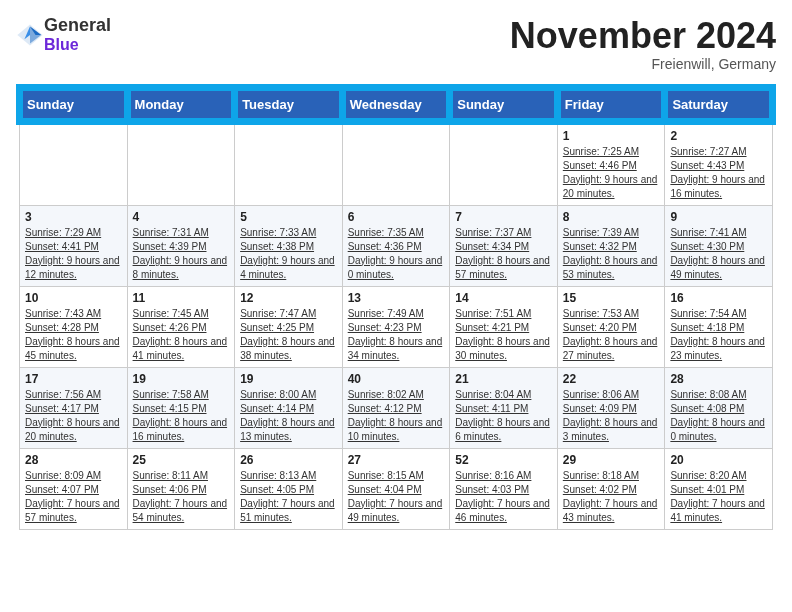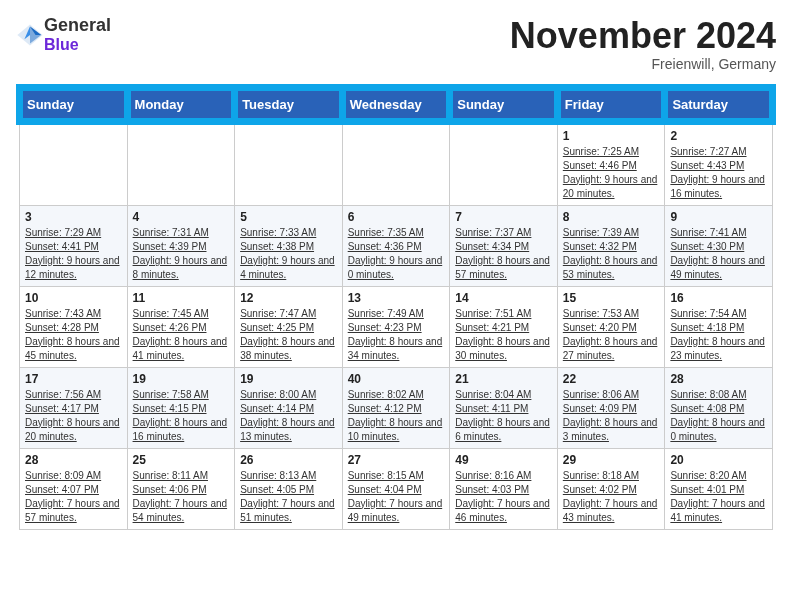--- a/index.html
+++ b/index.html
@@ -244,21 +244,21 @@
         </td>
         <td>
           <div class="day-number">26</div>
           <div class="day-info">Sunrise: 8:13 AM<br>Sunset: 4:05 PM<br>Daylight: 7 hours and 51 minutes.</div>
         </td>
         <td>
           <div class="day-number">27</div>
           <div class="day-info">Sunrise: 8:15 AM<br>Sunset: 4:04 PM<br>Daylight: 7 hours and 49 minutes.</div>
         </td>
         <td>
-          <div class="day-number">49</div>
+          <div class="day-number">52</div>
           <div class="day-info">Sunrise: 8:16 AM<br>Sunset: 4:03 PM<br>Daylight: 7 hours and 46 minutes.</div>
         </td>
         <td>
           <div class="day-number">29</div>
           <div class="day-info">Sunrise: 8:18 AM<br>Sunset: 4:02 PM<br>Daylight: 7 hours and 43 minutes.</div>
         </td>
         <td>
           <div class="day-number">20</div>
           <div class="day-info">Sunrise: 8:20 AM<br>Sunset: 4:01 PM<br>Daylight: 7 hours and 41 minutes.</div>
         </td>

